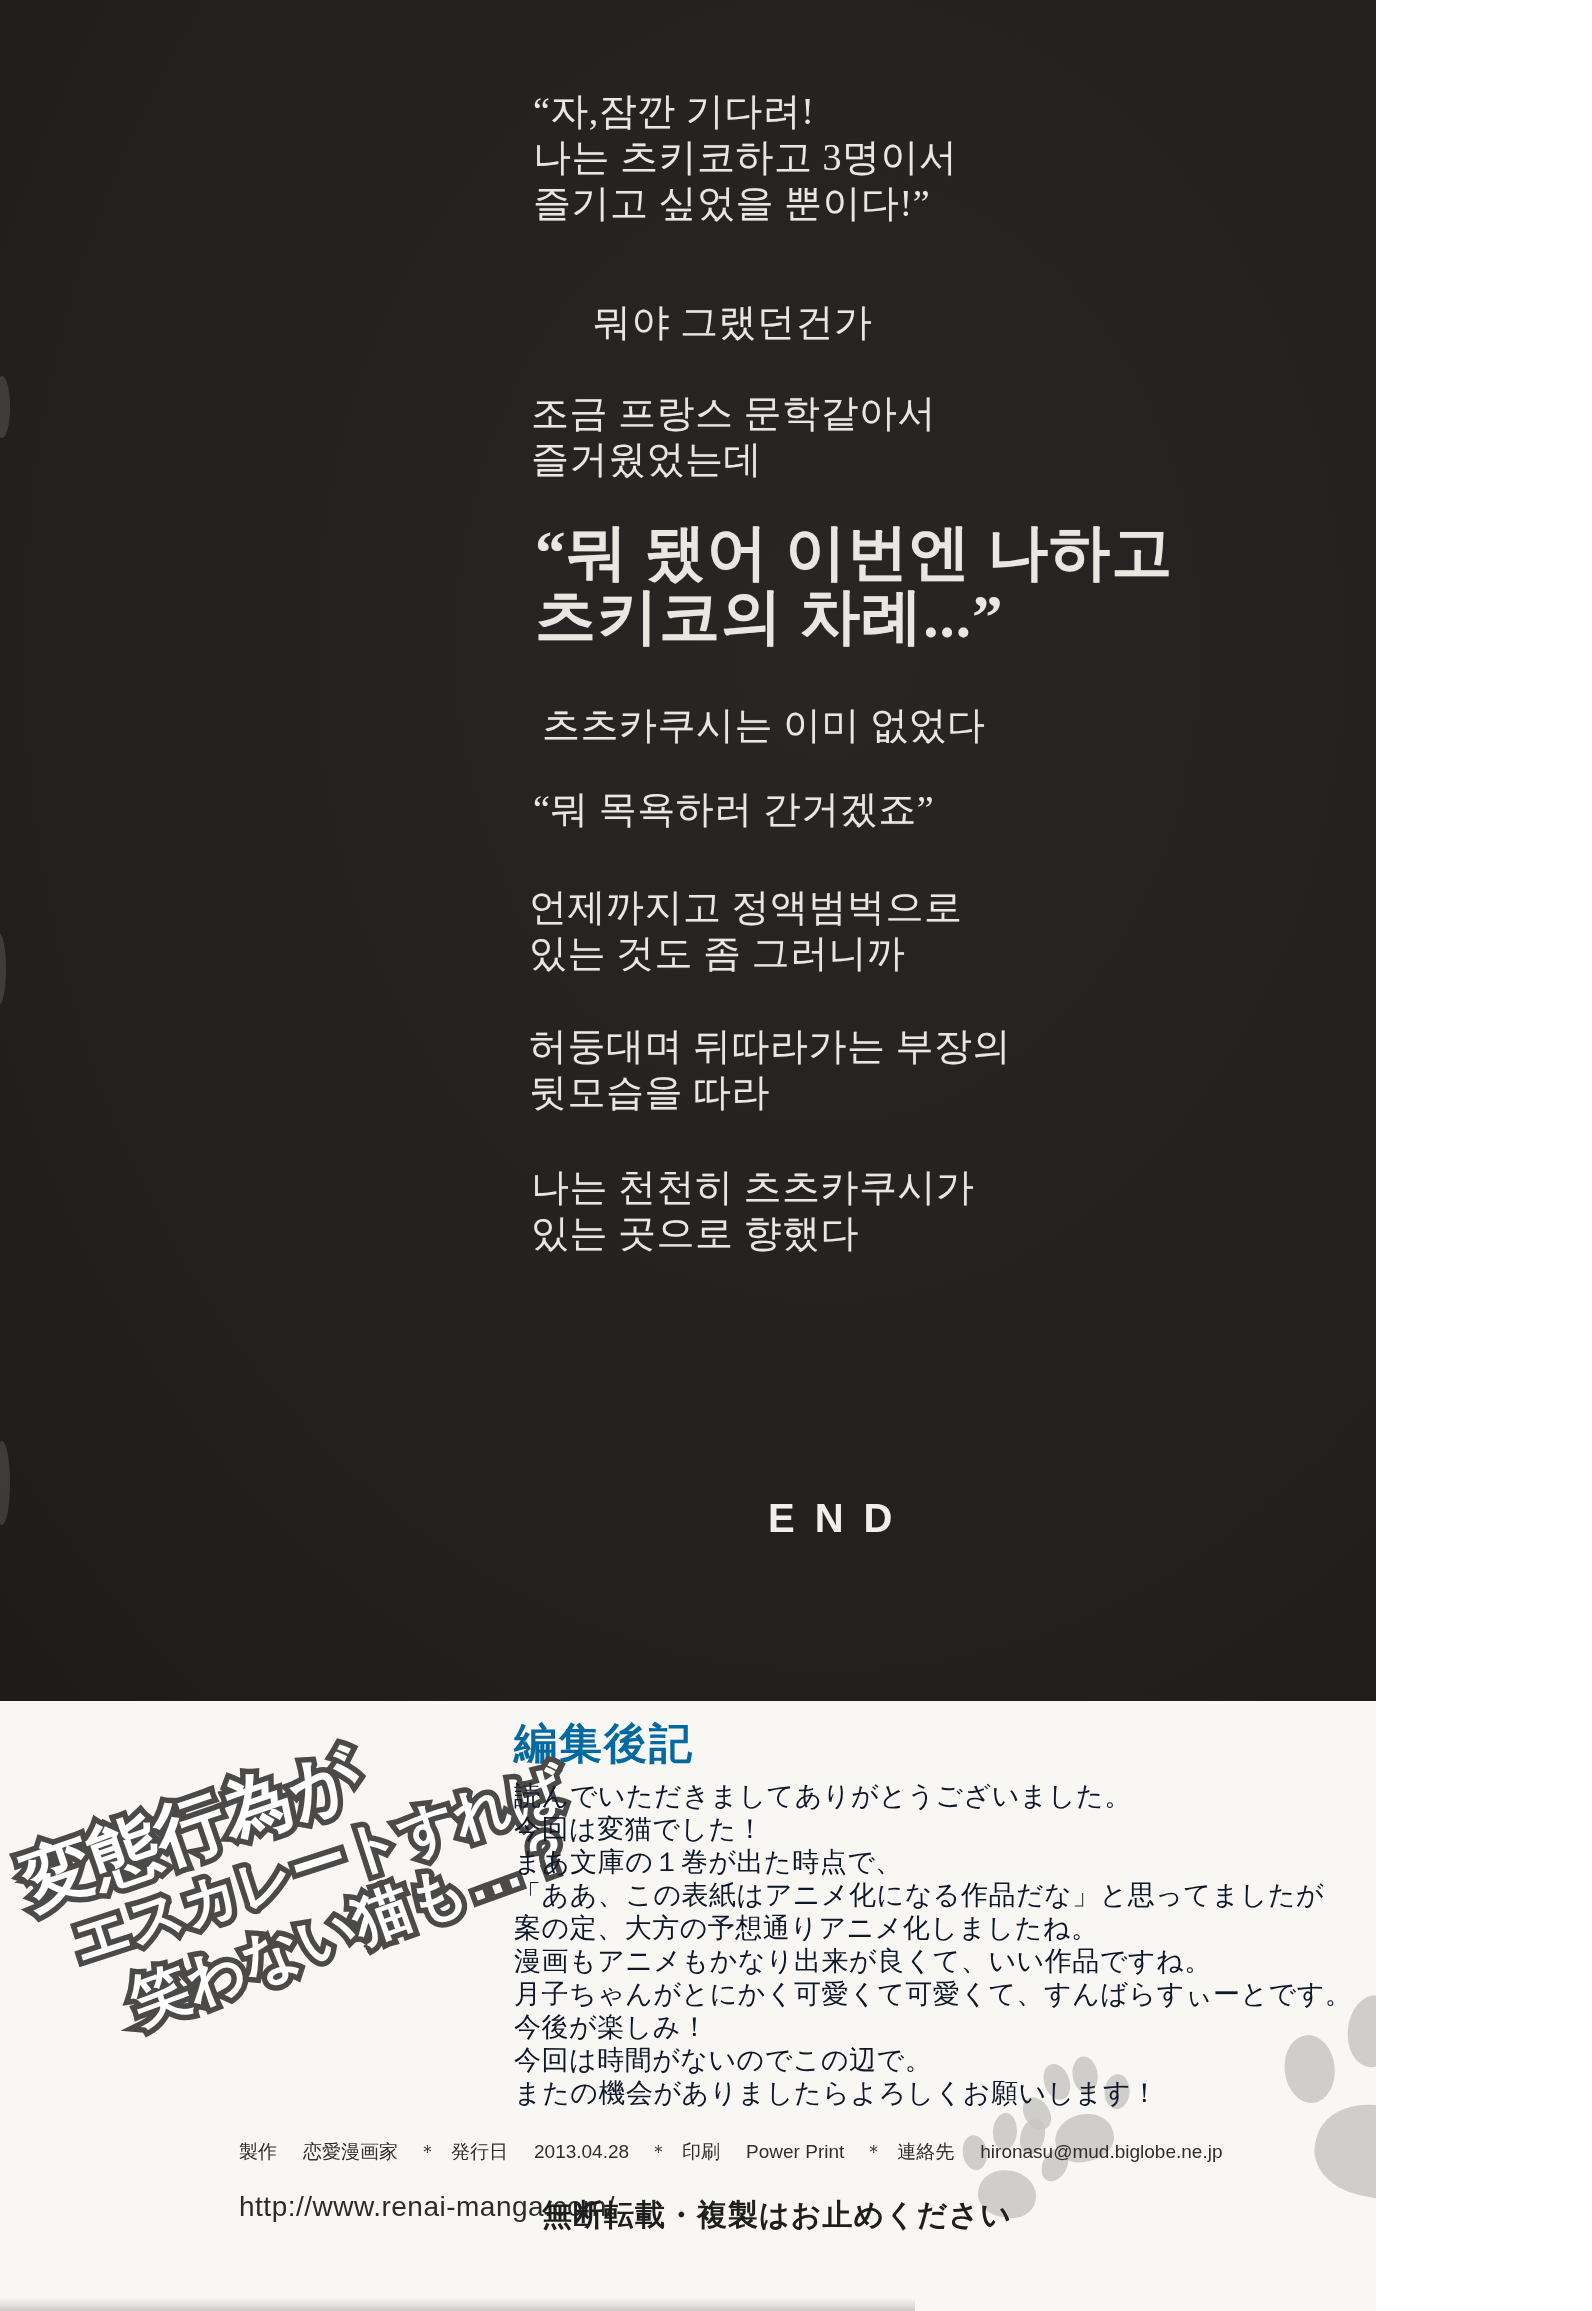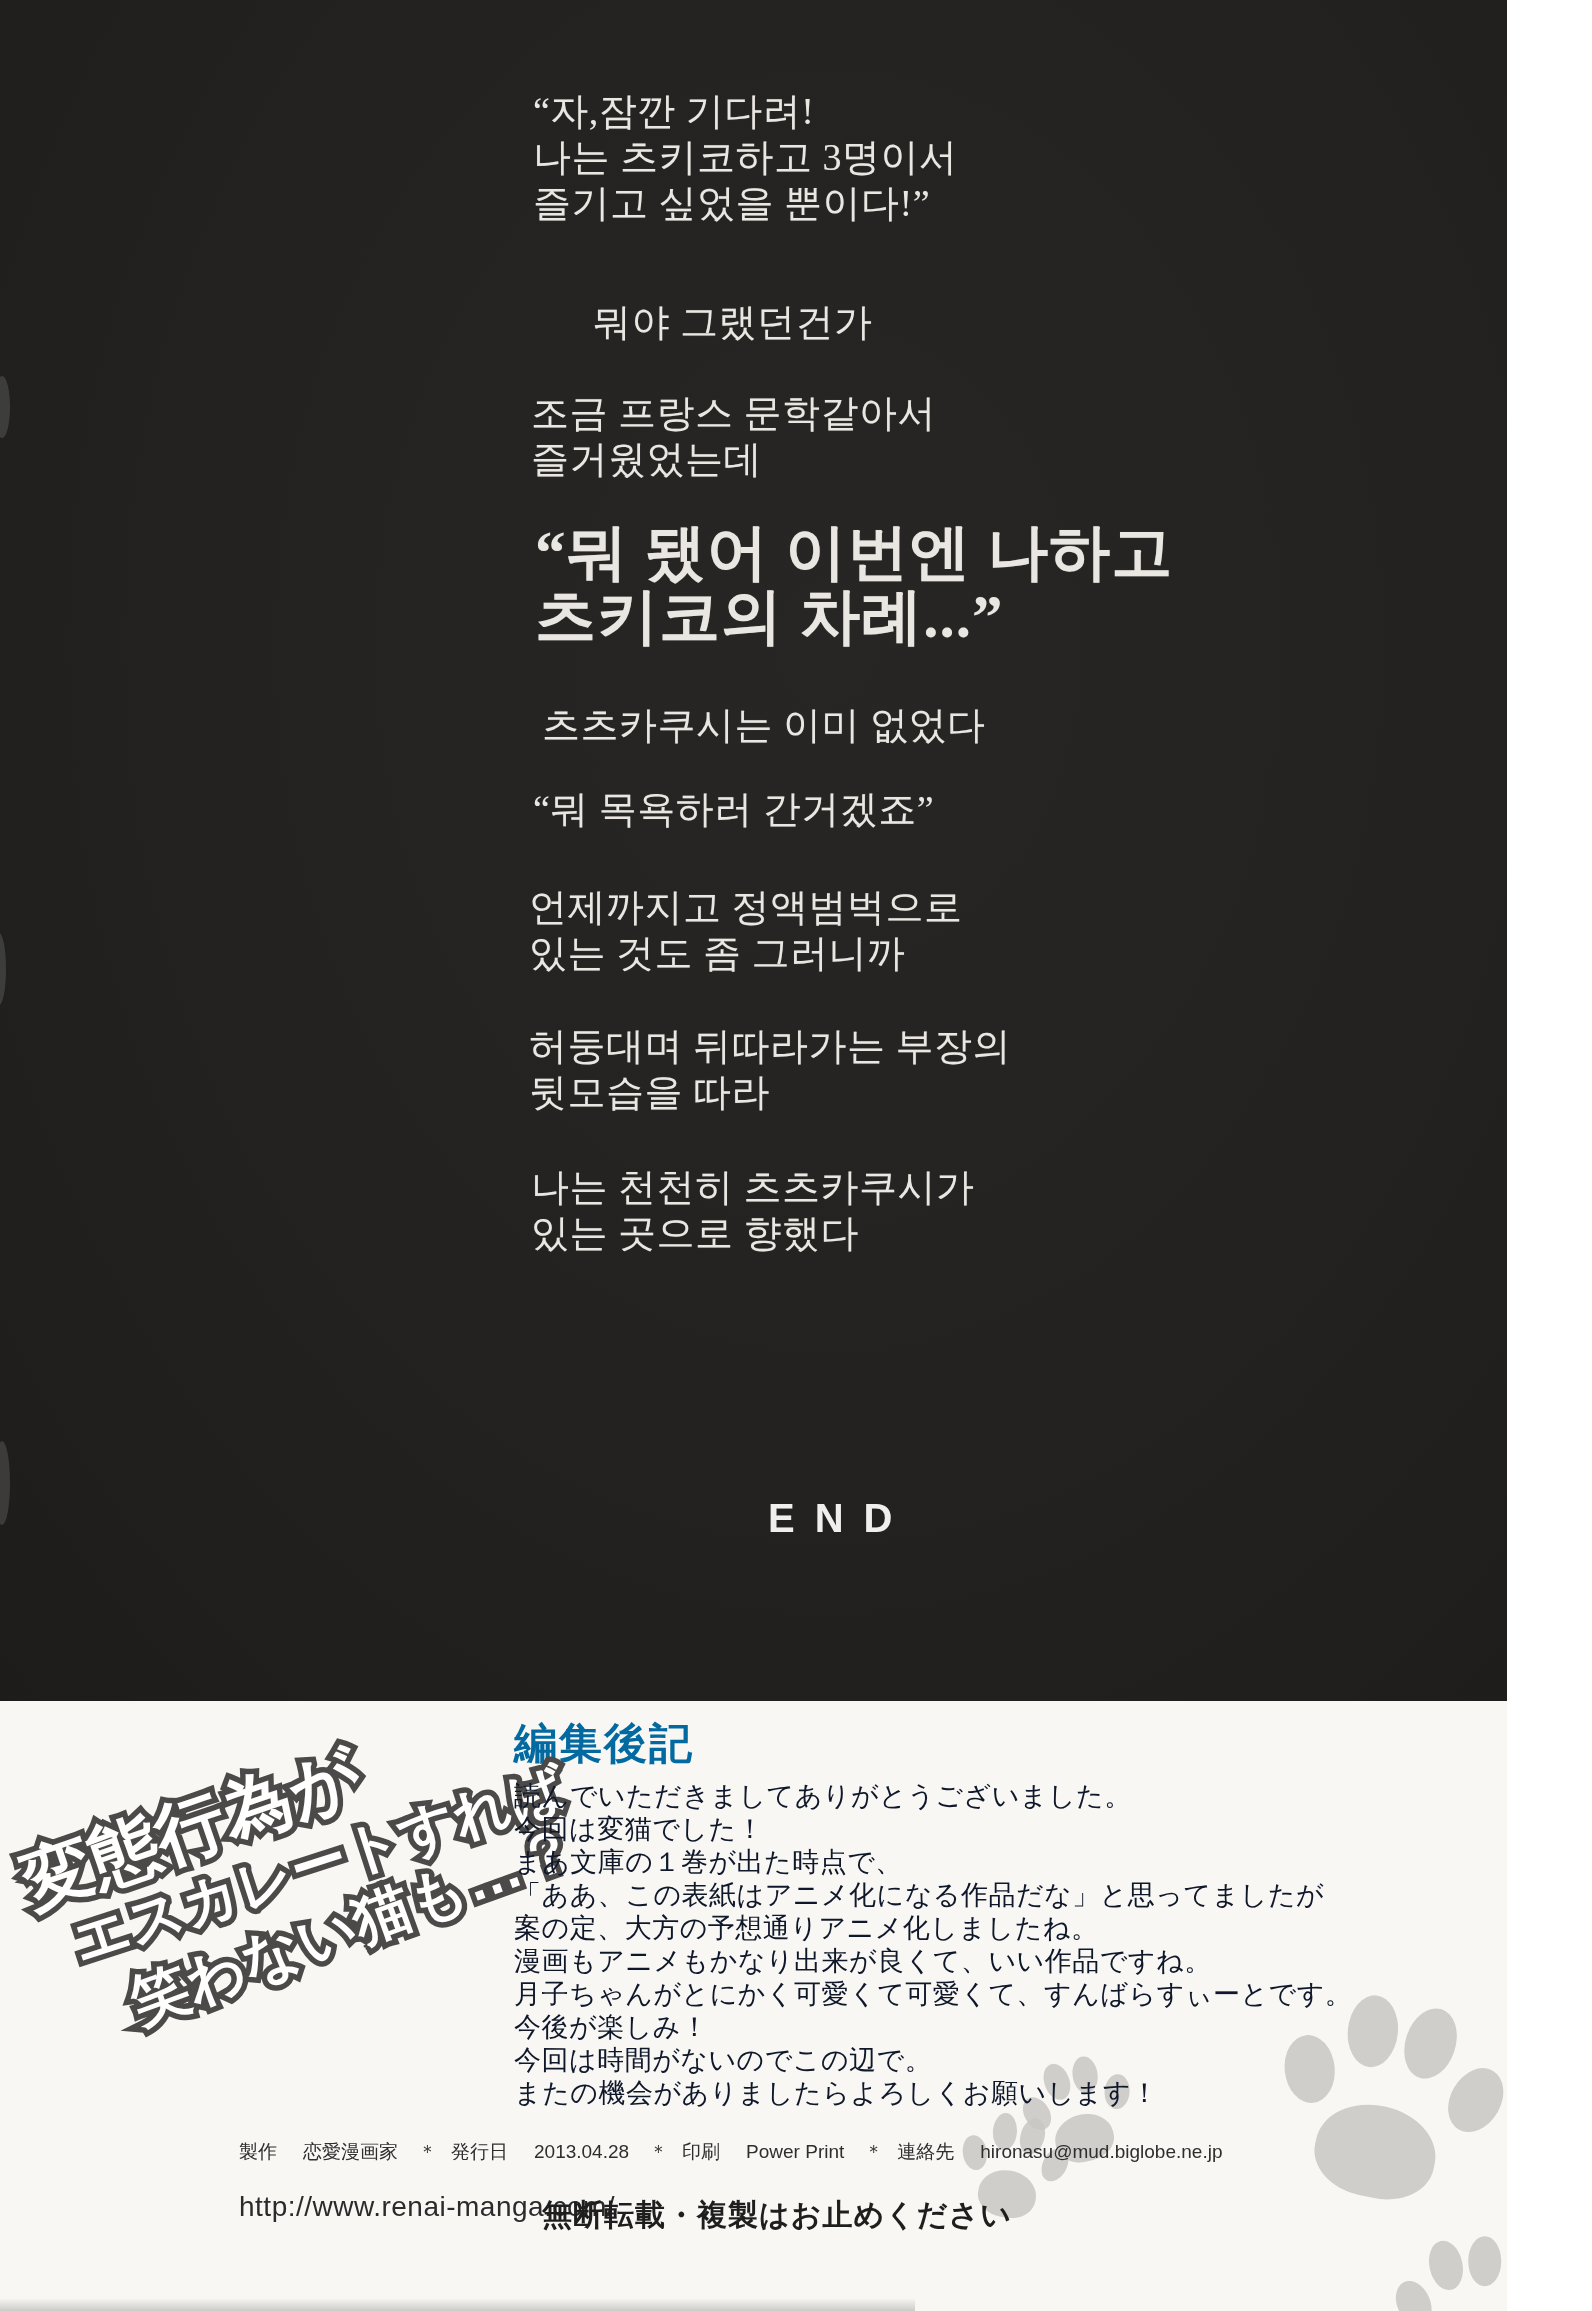--- a/index.html
+++ b/index.html
@@ -1,21 +1,22 @@
 <!DOCTYPE html>
 <html><head>
 <meta charset="utf-8">
 <style>
   html,body{margin:0;padding:0;}
   .page{
     position:relative;
-    width:1507px;height:2311px;
+    width:1344px;height:2311px;
     background:#f8f7f4;
     overflow:hidden;
     font-family:"Liberation Sans","DejaVu Sans",sans-serif;
+    padding-left:32px;
   }
   
   .black-area{
     position:absolute;left:0;top:0;width:1592px;height:1701px;
     background:radial-gradient(ellipse at 52% 38%, #272625 0%, #232221 55%, #1d1c1b 100%);
   }
   .edge-mark{position:absolute;border-radius:50%;background:rgba(215,215,210,.16);}
   .k-group{
     position:absolute;
     color:#eae7e2;

